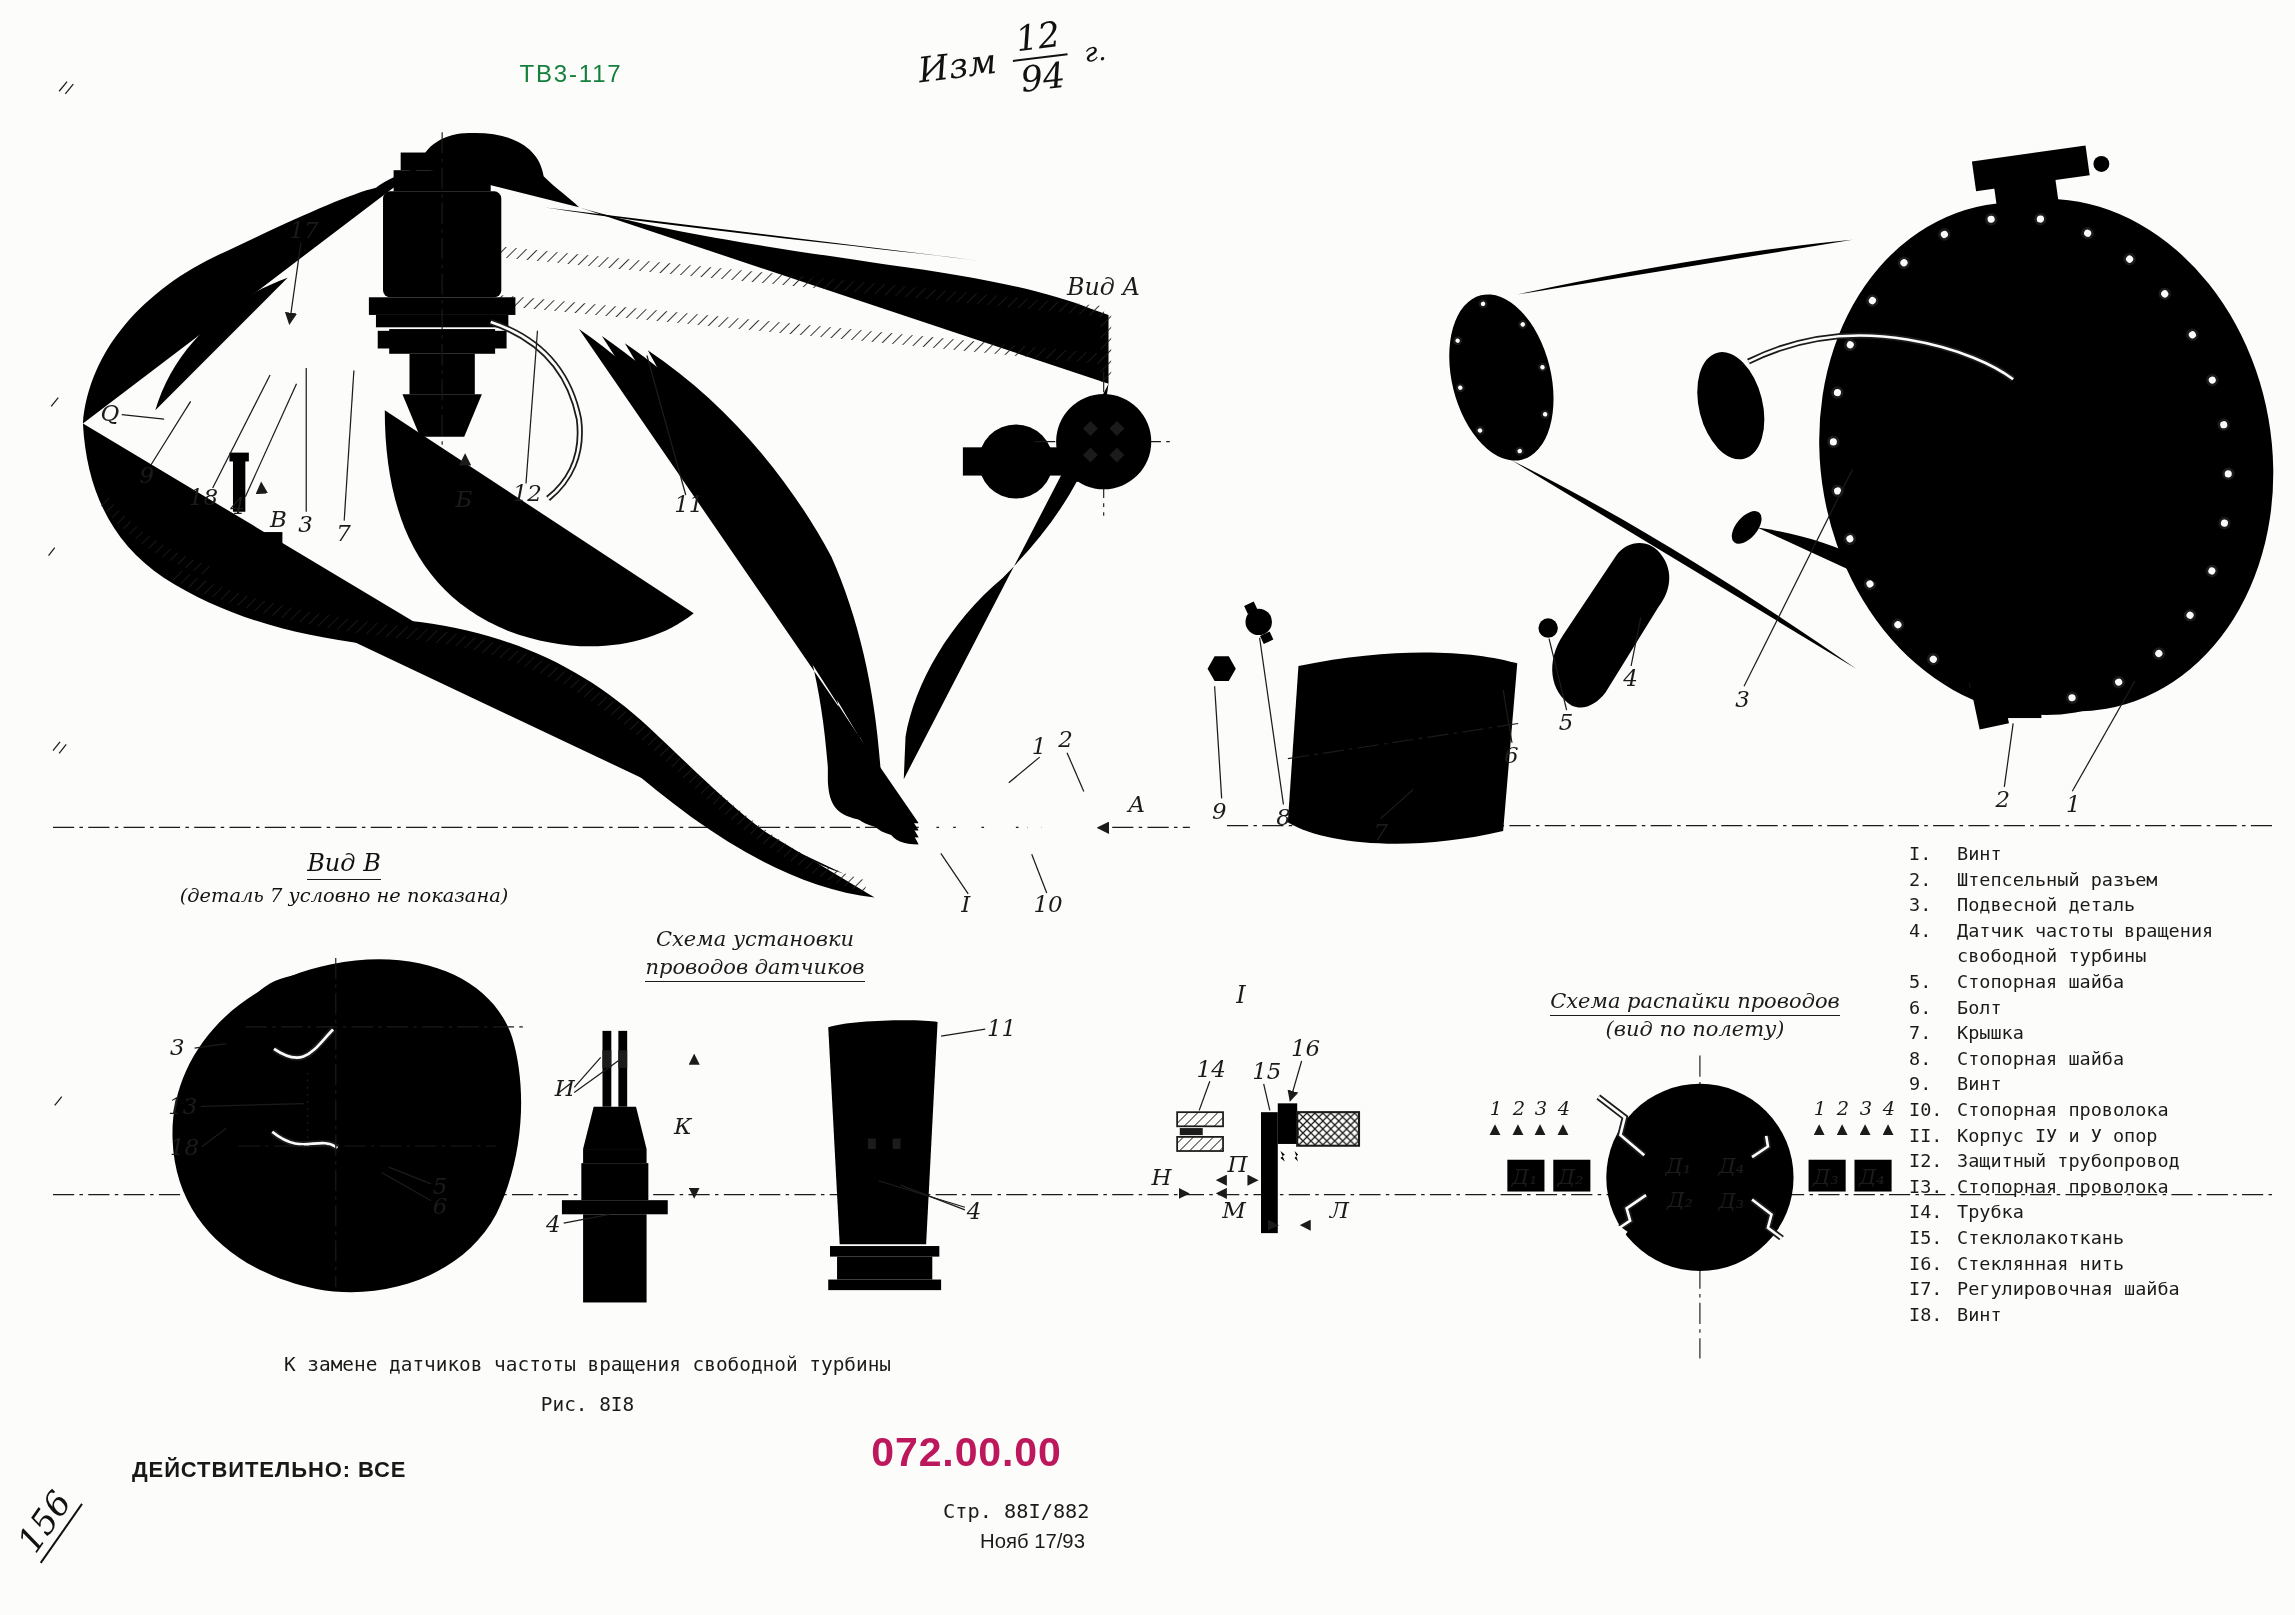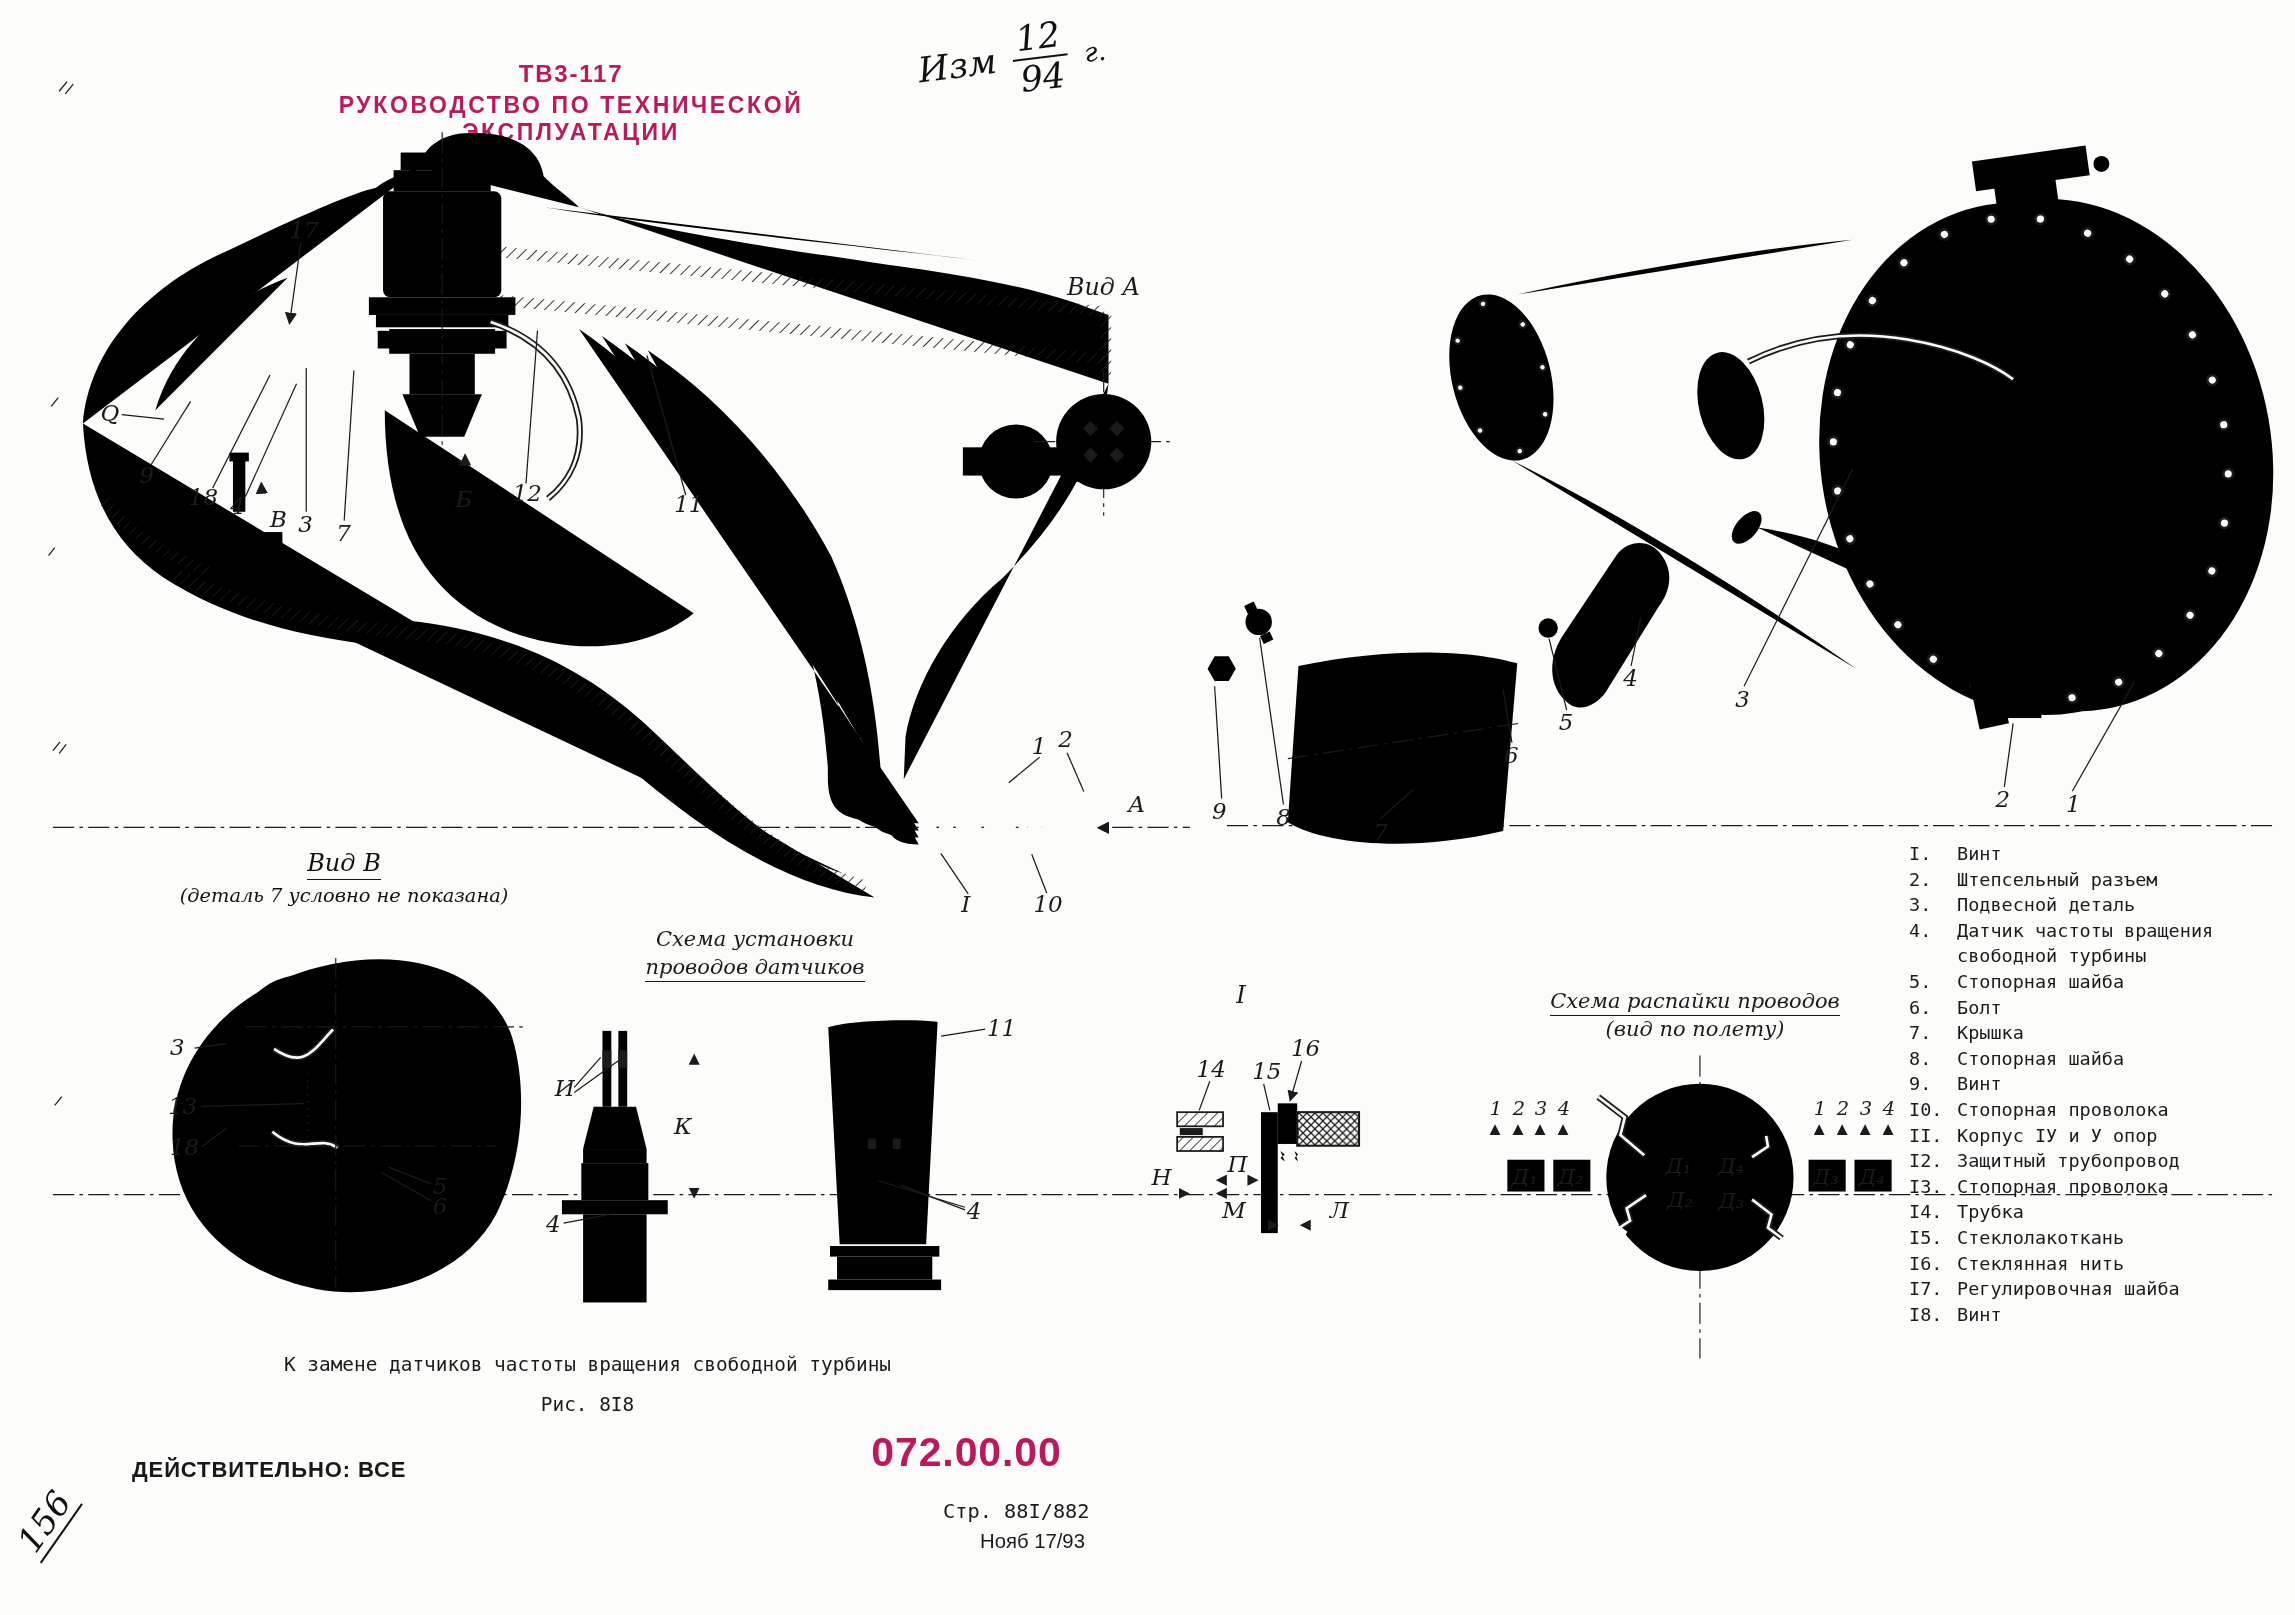--- a/index.html
+++ b/index.html
@@ -19,21 +19,21 @@
   .ldr{stroke:#1b1b1b;fill:none;stroke-width:1.4;}
   .wire{stroke:#1b1b1b;fill:none;stroke-width:7;}
   .wirec{stroke:#fcfcfa;fill:none;stroke-width:3;}
   text.co{font:italic 26px "DejaVu Serif", serif;fill:#1b1b1b;}
   text.cos{font:italic 22px "DejaVu Serif", serif;fill:#1b1b1b;}
   text.vlab{font:italic 27px "DejaVu Serif", serif;fill:#1b1b1b;}
   text.dsub{font:italic 24px "DejaVu Serif", serif;fill:#1b1b1b;}
   .hand{font-family:"DejaVu Serif", serif;font-style:italic;color:#111;}
   .mono{font-family:"DejaVu Sans Mono", monospace;}
   .sans{font-family:"Liberation Sans", sans-serif;}
-  .hdr{ text-align:center; font-family:"Liberation Sans", sans-serif; font-weight:bold; color:#be185d;}
+  .hdr{ text-align:center; font-family:"Liberation Sans", sans-serif; font-weight:normal; color:#15803d;}
   .hdr .l1{font-size:24px;letter-spacing:1.8px;}
   .hdr .l2{font-size:23px;letter-spacing:2.6px;margin-top:3.5px;}
   .schema-label{font-family:"DejaVu Serif", serif;font-style:italic;font-size:21px;text-align:center;line-height:28px;}
   .u{border-bottom:1.8px solid #1b1b1b;padding-bottom:1.8px;}
   .parts{width:387px;font-size:18.5px;line-height:25.6px;}
   .pl-item{padding-left:48px;}
   .pl-item .num{display:inline-block;width:48px;margin-left:-48px;}
   .cap{width:653px;text-align:center;font-size:19.4px;}
   .fig{width:653px;text-align:center;font-size:19.4px;}
   .frac{display:inline-block;text-align:center;vertical-align:middle;line-height:1.02;}
@@ -55,21 +55,20 @@
     <path d="M76,92 l-9,11 M83,95 l-9,11" fill="none"></path>
     <path d="M66,450 l-8,10" fill="none"></path>
     <path d="M62,620 l-7,9" fill="none"></path>
     <path d="M68,840 l-8,10 M75,843 l-8,10" fill="none"></path>
     <path d="M70,1242 l-8,10" fill="none"></path>
   </g>
 </svg>
 
 <div class="abs hdr" style="left:247px;top:60px;width:648px;">
   <div class="l1">ТВ3-117</div>
-  <div class="l2">РУКОВОДСТВО ПО ТЕХНИЧЕСКОЙ ЭКСПЛУАТАЦИИ</div>
 </div>
 
 <div class="abs hand" style="left:918px;top:23px;font-size:35px;transform:rotate(-7deg);">
   <span>Изм</span>
   <span class="frac" style="margin:0 5.3px;">
     <span class="n">12</span>
     <span class="d">94</span>
   </span>
   <span style="font-size:26.5px">г.</span>
 </div>

